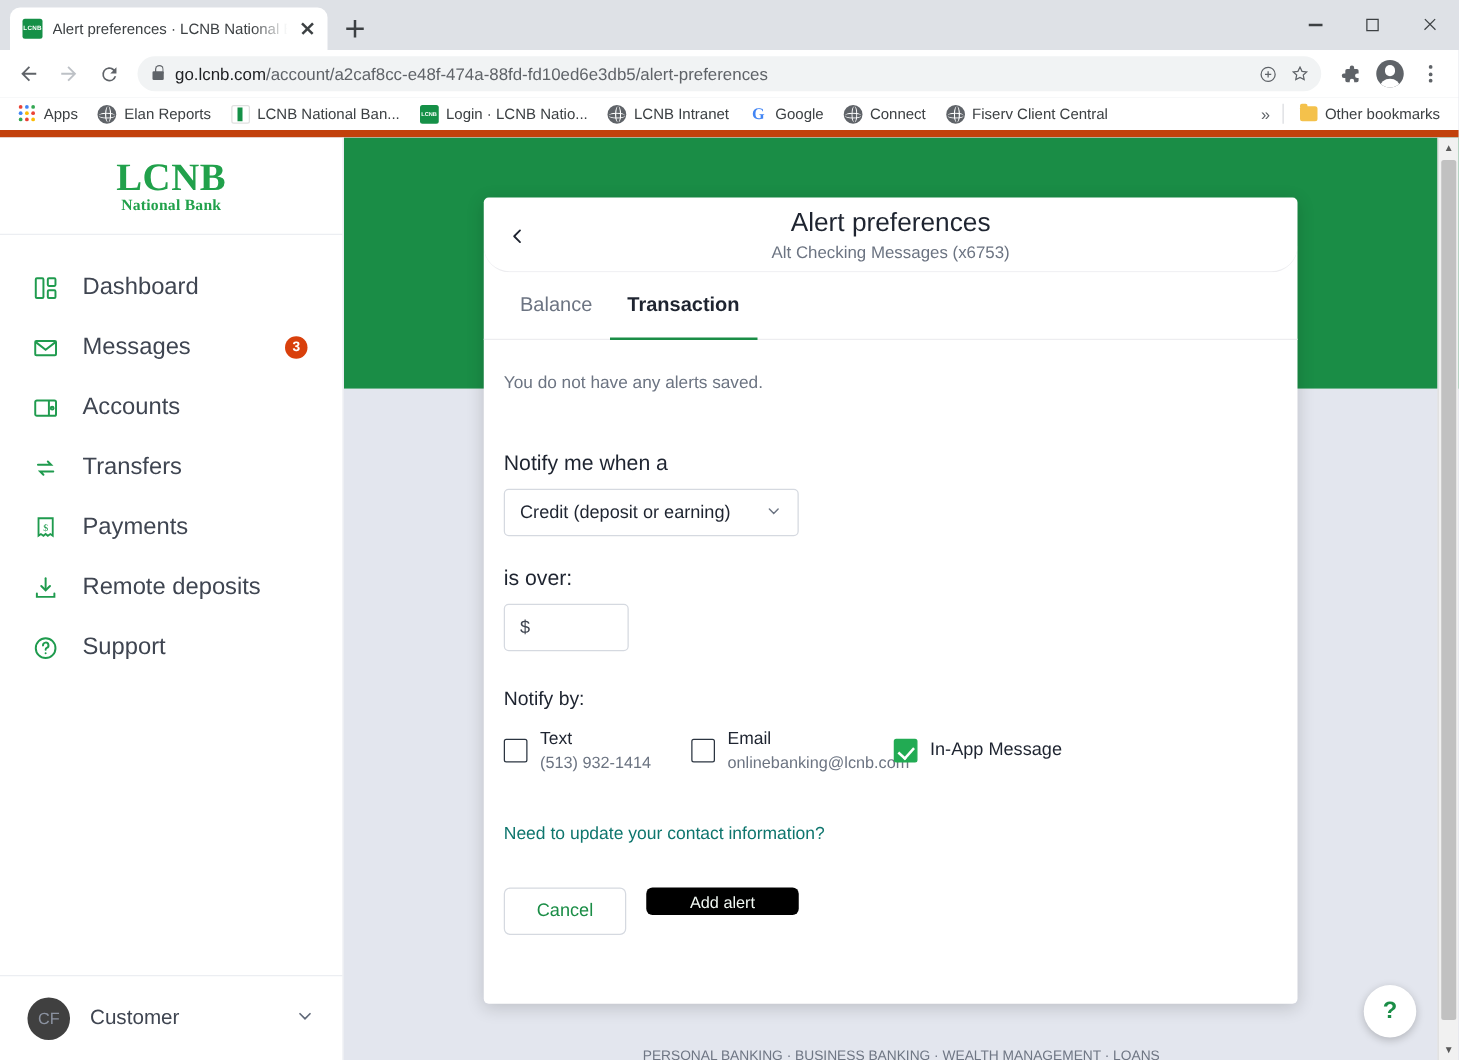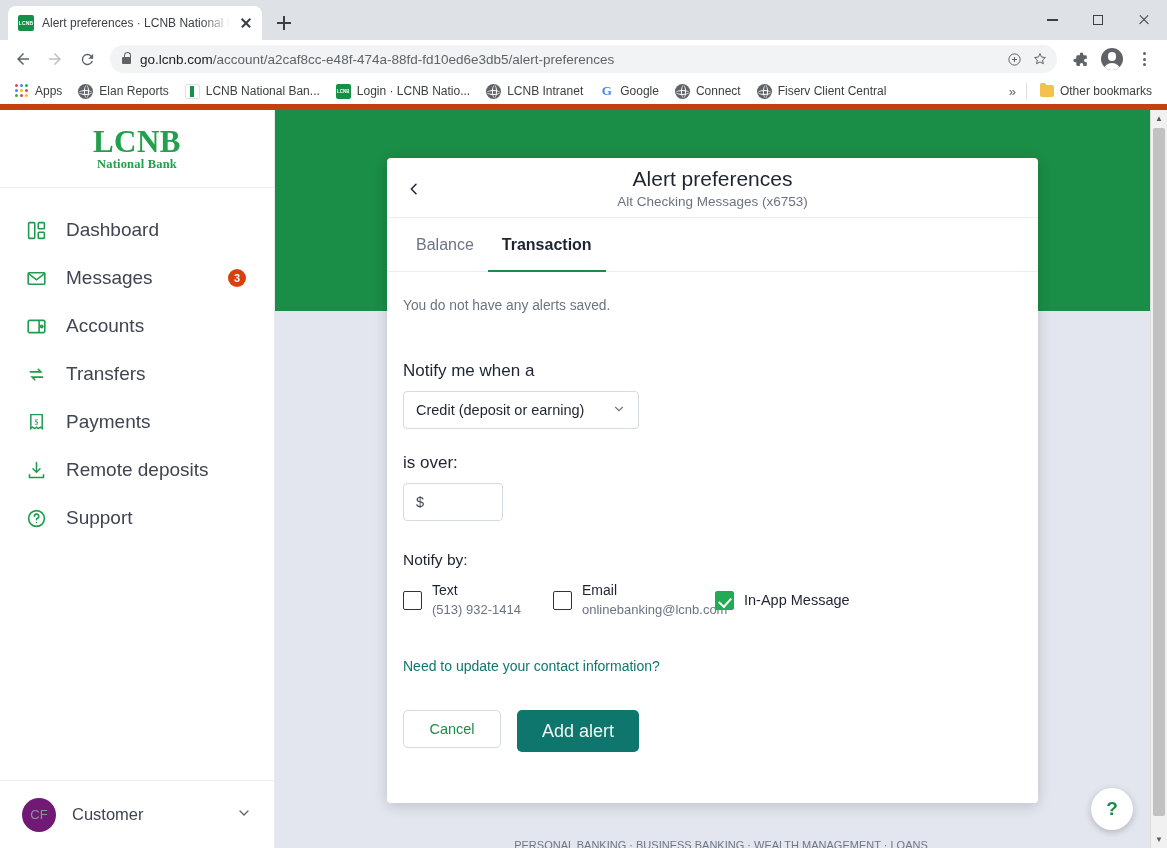--- a/index.html
+++ b/index.html
@@ -157,21 +157,21 @@
   .badge {
     position: absolute; right: 28px; width: 18px; height: 18px; border-radius: 50%;
     background: #d9400c; color: #fff; font-size: 11px; font-weight: bold;
     display: flex; align-items: center; justify-content: center;
   }
   .userbar {
     height: 68px; border-top: 1px solid #eceef2; display: flex; align-items: center;
     padding: 0 22px; gap: 16px;
   }
   .user-avatar {
-    width: 34px; height: 34px; border-radius: 50%; background: #701a75; color: #8b92a0;
+    width: 34px; height: 34px; border-radius: 50%; background: #404040; color: #8b92a0;
     font-size: 13px; display: flex; align-items: center; justify-content: center; font-weight: 500;
     flex: 0 0 34px;
   }
   .user-name { font-size: 16.5px; color: #3f4551; flex: 1; }
   .user-chev { color: #5f6878; font-size: 15px; }
 
   
   .content { flex: 1; position: relative; overflow: hidden; }
   .greenband { position: absolute; left: 0; top: 0; right: 0; height: 201px; background: #1a8d46; }
   .page-bg { position: absolute; left: 0; top: 201px; right: 0; bottom: 0; background: #e3e6ee; }
@@ -179,21 +179,21 @@
     position: absolute; left: 0; right: 0; bottom: 0; height: 9px; overflow: hidden;
     font-size: 11px; color: #5b6372; text-align: center; line-height: 13px; opacity: .85;
     white-space: nowrap;
   }
 
   .modal {
     position: absolute; left: 112px; top: 48px; width: 651px; height: 645px;
     background: #fff; border-radius: 4px; box-shadow: 0 3px 14px rgba(0,0,0,.16);
     display: flex; flex-direction: column; z-index: 3;
   }
-  .modal-head { height: 60px; position: relative; border-bottom: 1px solid #ededf0; display:flex; align-items:center; }
+  .modal-head { height: 60px; position: relative; border-bottom: 1px solid #ededf0; display:flex; align-items:center;border-radius:21px; }
   .back-chev {
     position: absolute; left: 14px; top: 18px; width: 26px; height: 26px;
     display: flex; align-items: center; justify-content: center; font-size: 19px; color: #1e2430;
   }
   .modal-titles { width: 100%; text-align: center; }
   .modal-title { font-size: 21px; color: #1e2430; line-height: 24px; }
   .modal-sub { font-size: 13.5px; color: #6c7482; margin-top: 3px; }
 
   .tabs { display: flex; padding: 0 15px; border-bottom: 1px solid #ededf0; height: 54px; align-items: stretch; }
   .mtab {
@@ -239,22 +239,22 @@
   .ctext-single { font-size: 14.5px; color: #1e2430; line-height: 19px; margin-top: 9px; }
   .slot1 { width: 150px; }
   .slot2 { width: 162px; }
   .link-update { margin-top: 40px; font-size: 14px; color: #0f766e; }
   .actions { margin-top: 36px; display: flex; gap: 16px; }
   .btn-cancel {
     width: 98px; height: 38px; border: 1px solid #d5d9e0; border-radius: 5px; background: #fff;
     display: flex; align-items: center; justify-content: center; font-size: 14.5px; color: #1a8d46;
   }
   .btn-add {
-    width: 122px; height: 42px; border-radius: 5px; background: #0f766e;
-    display: flex; align-items: center; justify-content: center; font-size: 18px; color: #f1f8f3;
+    width: 122px; height: 22px; border-radius: 5px; background: #000000;
+    display: flex; align-items: center; justify-content: center; font-size: 13px; color: #f1f8f3;
   }
 
   .helpfab {
     position: absolute; right: 34px; bottom: 18px; width: 42px; height: 42px; border-radius: 50%;
     background: #fff; box-shadow: 0 2px 7px rgba(0,0,0,.22);
     display: flex; align-items: center; justify-content: center;
     font-size: 19px; color: #1a8d46; font-weight: bold; z-index: 5;
   }
 
   

